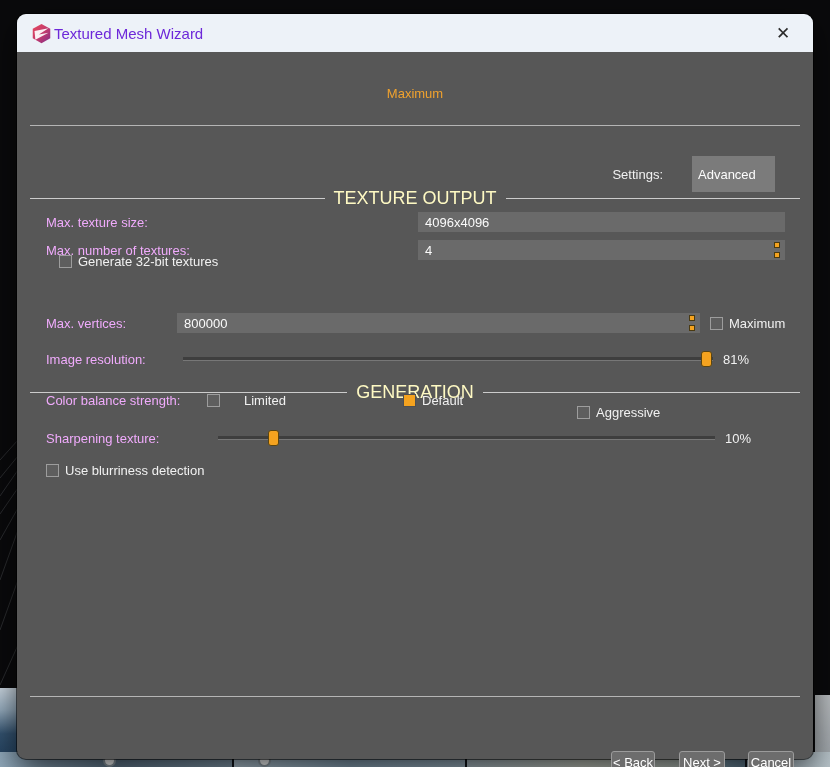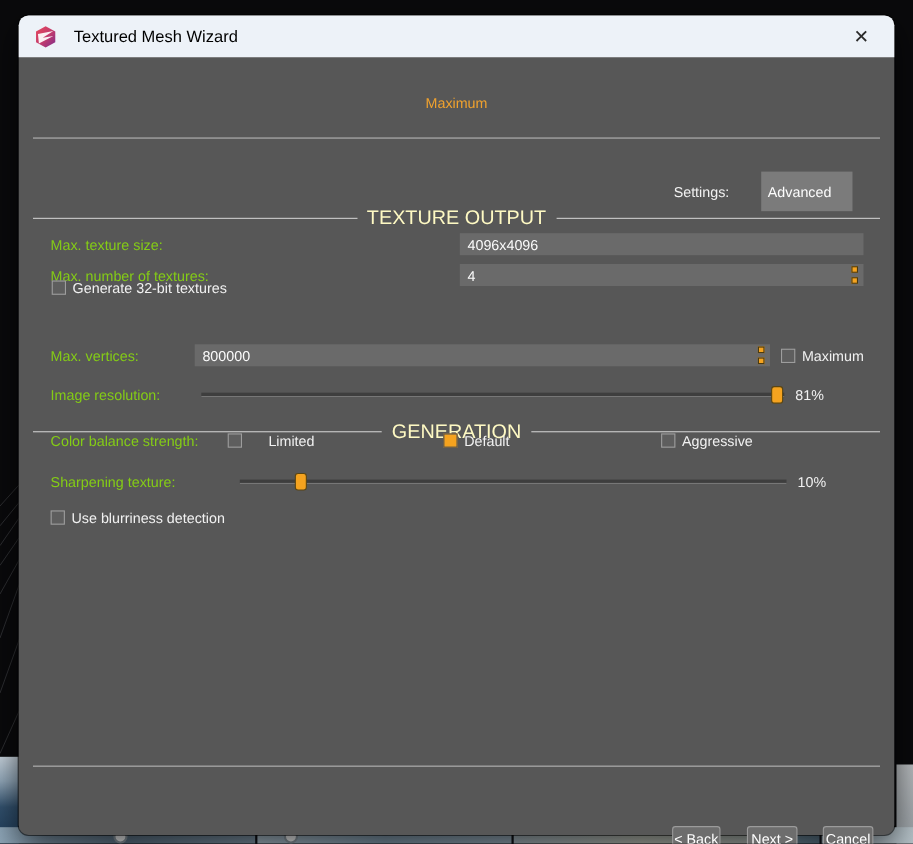--- a/index.html
+++ b/index.html
@@ -24,21 +24,21 @@
   .marker { position:absolute; top:2px; width:13px; height:13px; border-radius:50%;
             background:#f4f6f7; border:2px solid #8d9aa3; }
 
   
   .dialog { position:absolute; left:17px; top:14px; width:796px; height:745px;
             background:#575757; border-radius:9px;
             box-shadow:0 0 0 1px rgba(0,0,0,.55), 0 10px 30px rgba(0,0,0,.65); }
   .titlebar { position:absolute; left:0; top:0; width:100%; height:38px;
               background:#edf2f8; border-radius:9px 9px 0 0; display:flex; align-items:center; }
   .app-icon { width:21px; height:21px; margin-left:14px; flex:0 0 auto; }
-  .win-title { margin-left:15px; font-size:15px; color:#000000; }
+  .win-title { margin-left:2px; font-size:15px; color:#6d28d9; }
   .close-btn { margin-left:auto; margin-right:16px; font-size:17px; color:#2b2b2b;
                width:28px; height:28px; display:flex; align-items:center; justify-content:center;
                cursor:default; font-weight:300; }
 
   .content { position:absolute; left:0; top:38px; width:796px; height:707px; color:#f1f1f1; font-size:13px; }
 
   .wiz-title { position:absolute; top:13px; left:0; width:100%; text-align:center;
                color:#f0a22e; font-weight:bold; font-size:14px; }
   .wiz-sub   { position:absolute; top:34px; left:0; width:100%; text-align:center;
                color:#f0a22e; font-size:13px; }
@@ -52,56 +52,56 @@
   .settings-label { font-size:13px; color:#f1f1f1; }
   .combo { width:83px; height:36px; background:#7b7b7b; color:#fdfdfd; font-size:13px;
            display:flex; align-items:center; padding-left:6px; }
 
   
   .sect { position:absolute; left:13px; width:770px; height:14px; display:flex; align-items:center; }
   .sect .line { flex:1; height:1px; background:#cccccc; }
   .sect .stitle { color:#fef9c3; font-size:18px; padding:0 9px; white-space:nowrap; }
   .sect.s1 { top:139px; } .sect.s2 { top:238px; } .sect.s3 { top:333px; }
 
-  .row-label { position:absolute; left:29px; color:#84cc16; font-size:13px; }
+  .row-label { position:absolute; left:29px; color:#f0abfc; font-size:13px; }
 
   .field { position:absolute; height:20px; background:#6a6a6a; color:#fbfbfb; font-size:13px;
            display:flex; align-items:center; padding-left:7px; }
   .f-texsize { top:160px; left:401px; width:367px; }
   .f-numtex  { top:188px; left:401px; width:367px; }
   .f-verts   { top:261px; left:160px; width:523px; }
 
   .spin { position:absolute; right:5px; top:50%; transform:translateY(-50%);
           display:flex; flex-direction:column; gap:4px; }
   .spin i { display:block; width:6px; height:6px; background:#f5a31f; border:1px solid #4a3a12; }
 
   
   .cb { display:inline-block; width:13px; height:13px; background:#5e5e5e;
         border:1px solid #9d9d9d; vertical-align:middle; }
   .cb.checked { background:#f5a31f; border-color:#4f4f4f; }
   .cb-row { position:absolute; display:flex; align-items:center; gap:6px; }
-  .cb-32bit { top:202px; left:30px; }
+  .cb-32bit { top:202px; left:42px; }
   .cb-max   { top:264px; left:693px; }
   .cb-blur  { top:411px; left:29px; }
 
   
   .track { position:absolute; height:4px; background:#3e3e3e; border-bottom:1px solid #777; }
   .track.res  { top:305px; left:166px; width:530px; }
   .track.sharp{ top:384px; left:201px; width:497px; }
   .handle { position:absolute; width:11px; height:16px; background:#f5a31f;
             border:1px solid #5a4512; border-radius:3px; }
   .handle.res   { top:299px; left:684px; }
   .handle.sharp { top:378px; left:251px; }
   .pct { position:absolute; color:#f1f1f1; font-size:13px; }
   .pct.res   { top:300px; left:706px; }
   .pct.sharp { top:379px; left:708px; }
 
   
   .opt { position:absolute; display:flex; align-items:center; gap:6px; top:341px; }
-  .opt.o1 { left:190px;gap:24px; } .opt.o2 { left:386px; } .opt.o3 { left:584px; }
+  .opt.o1 { left:190px;gap:24px; } .opt.o2 { left:386px; } .opt.o3 { left:560px;margin-top:12px; }
 
   
   .btn { position:absolute; top:699px; height:23px; background:#6d6d6d; color:#ffffff;
          border:1px solid #9b9b9b; border-radius:3px; font-size:13px;
          font-family:"Liberation Sans", sans-serif; display:flex; align-items:center; justify-content:center; }
   .btn-back   { left:594px; width:44px; }
   .btn-next   { left:662px; width:46px; }
   .btn-cancel { left:731px; width:46px; }
 </style>
 </head>

